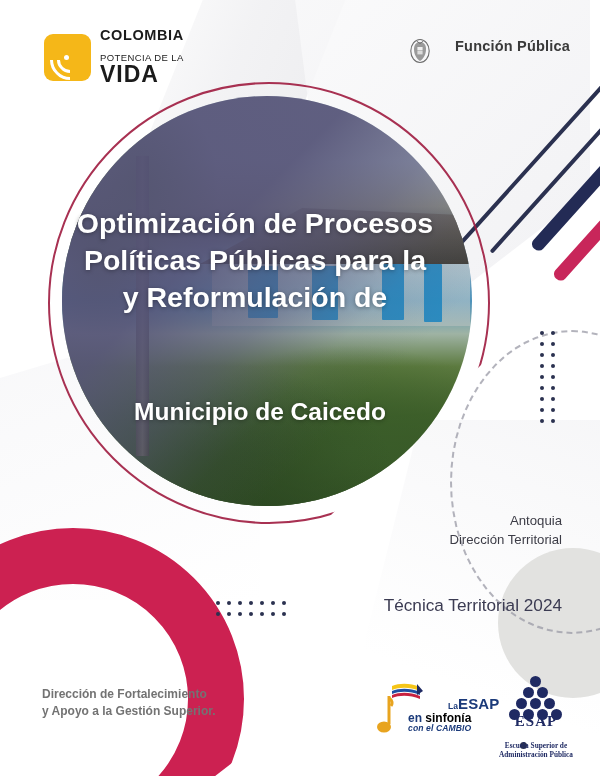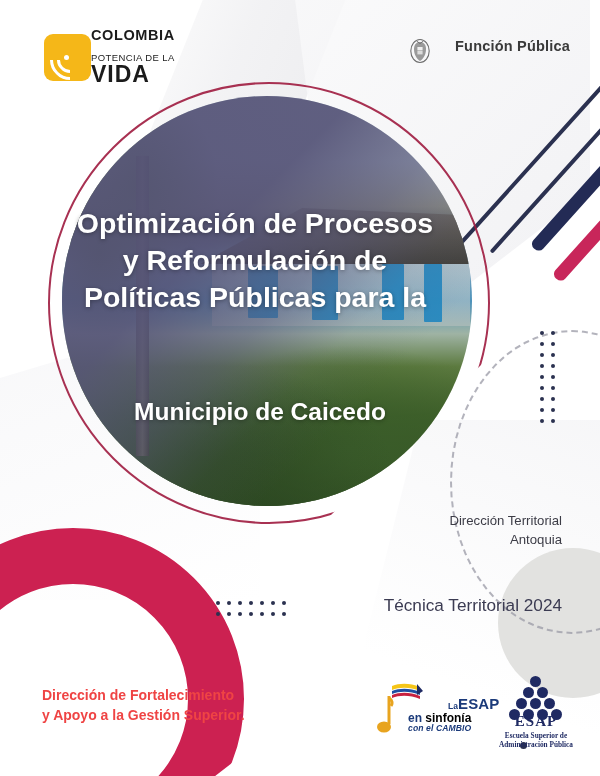--- a/index.html
+++ b/index.html
@@ -143,21 +143,21 @@
   }
 
   
   .dotgrid{position:absolute;display:grid;gap:7px;}
   .dotgrid span{width:4px;height:4px;border-radius:50%;background:#2b3150;display:block;}
   .dots-vert{left:540px;top:331px;grid-template-columns:repeat(2,4px);}
   .dots-horiz{left:216px;top:601px;grid-template-columns:repeat(7,4px);}
   .dot-single{position:absolute;width:7px;height:7px;border-radius:50%;background:#2b3150;left:520px;top:742px;}
 
   
-  .colombia-logo{position:absolute;left:44px;top:28px;display:flex;align-items:center;}
+  .colombia-logo{position:absolute;left:44px;top:28px;display:flex;align-items:center;gap:9px;}
   .colombia-mark{
     width:47px;height:47px;border-radius:9px;
     background:#f5b718;position:relative;overflow:hidden;flex:none;
   }
   .colombia-mark .arc{
     position:absolute;border:3px solid #ffffff;border-radius:50%;
     border-right-color:transparent;border-top-color:transparent;border-bottom-color:transparent;
     transform:rotate(-45deg);
   }
   .colombia-mark .a1{left:6px;top:6px;width:34px;height:34px;}
@@ -189,21 +189,21 @@
   .territorial{
     position:absolute;left:330px;top:512px;width:232px;
     text-align:right;color:#3c3c46;font-size:13.2px;line-height:1.42;
   }
   .estrategia{
     position:absolute;left:300px;top:594px;width:262px;
     text-align:right;color:#3b3b52;font-size:17.2px;line-height:1.36;
   }
   .direccion{
     position:absolute;left:42px;top:686px;
-    color:#ef4444;font-weight:bold;font-size:14px;line-height:1.42;
+    color:#737373;font-weight:bold;font-size:12px;line-height:1.42;
   }
 
   
   .esap-sinfonia{position:absolute;left:372px;top:682px;width:98px;height:56px;}
   .esap-sinfonia .note{
     position:absolute;left:4px;top:12px;width:18px;height:42px;
   }
   .esap-sinfonia .flag{position:absolute;left:18px;top:0;width:34px;height:26px;}
   .sin-text{position:absolute;left:36px;top:14px;line-height:1.05;}
   .sin-l1{font-size:8.5px;font-weight:bold;color:#1b3a7a;margin-left:40px;}
@@ -216,21 +216,21 @@
   .esap-seal{position:absolute;left:486px;top:676px;width:100px;height:64px;text-align:center;}
   .esap-seal .pyramid{position:relative;height:40px;}
   .esap-seal .pyramid span{
     position:absolute;width:11px;height:11px;border-radius:50%;background:#1f2a63;
   }
   .esap-seal .esap-word{
     font-size:15px;font-weight:bold;color:#1f2a63;letter-spacing:1px;
     margin-top:-3px;font-family:"Liberation Serif", serif;
   }
   .esap-seal .seal-sub{
-    font-size:7.3px;font-weight:bold;color:#1f2a63;line-height:1.25;margin-top:1px;
+    font-size:7.3px;font-weight:bold;color:#1f2a63;line-height:1.25;margin-top:11px;
     font-family:"Liberation Serif", serif;
   }
 </style>
 </head>
 <body>
 
 <div id="cover">
 
   <div class="bg-wash wash-a"></div>
   <div class="bg-wash wash-b"></div>
@@ -319,31 +319,31 @@
       <path d="M11 4 C7 4 5 7 5 11 C5 17 8 21 11 23 C14 21 17 17 17 11 C17 7 15 4 11 4 Z" fill="#8a8a8a"></path>
       <path d="M7.5 3 L11 5.5 L14.5 3" fill="none" stroke="#555" stroke-width="1"></path>
       <rect x="8.4" y="9" width="5.2" height="3.4" fill="#efefef"></rect>
       <rect x="8.4" y="13" width="5.2" height="3.4" fill="#d8d8d8"></rect>
     </svg>
     <span class="funcion-label">Función Pública</span>
   </div>
 
   <div class="title-block">
     <div>Optimización de Procesos</div>
+    <div>Políticas Públicas para la</div>
     <div>y Reformulación de</div>
-    <div>Políticas Públicas para la</div>
   </div>
 
   <div class="subtitle-block">
     <div>Municipio de Caicedo</div>
   </div>
 
   <div class="territorial">
+    <div>Antoquia</div>
     <div>Dirección Territorial</div>
-    <div>Antoquia</div>
   </div>
 
   <div class="estrategia">
     <div>Técnica Territorial 2024</div>
   </div>
 
   <div class="direccion">
     <div>Dirección de Fortalecimiento</div>
     <div>y Apoyo a la Gestión Superior.</div>
   </div>

